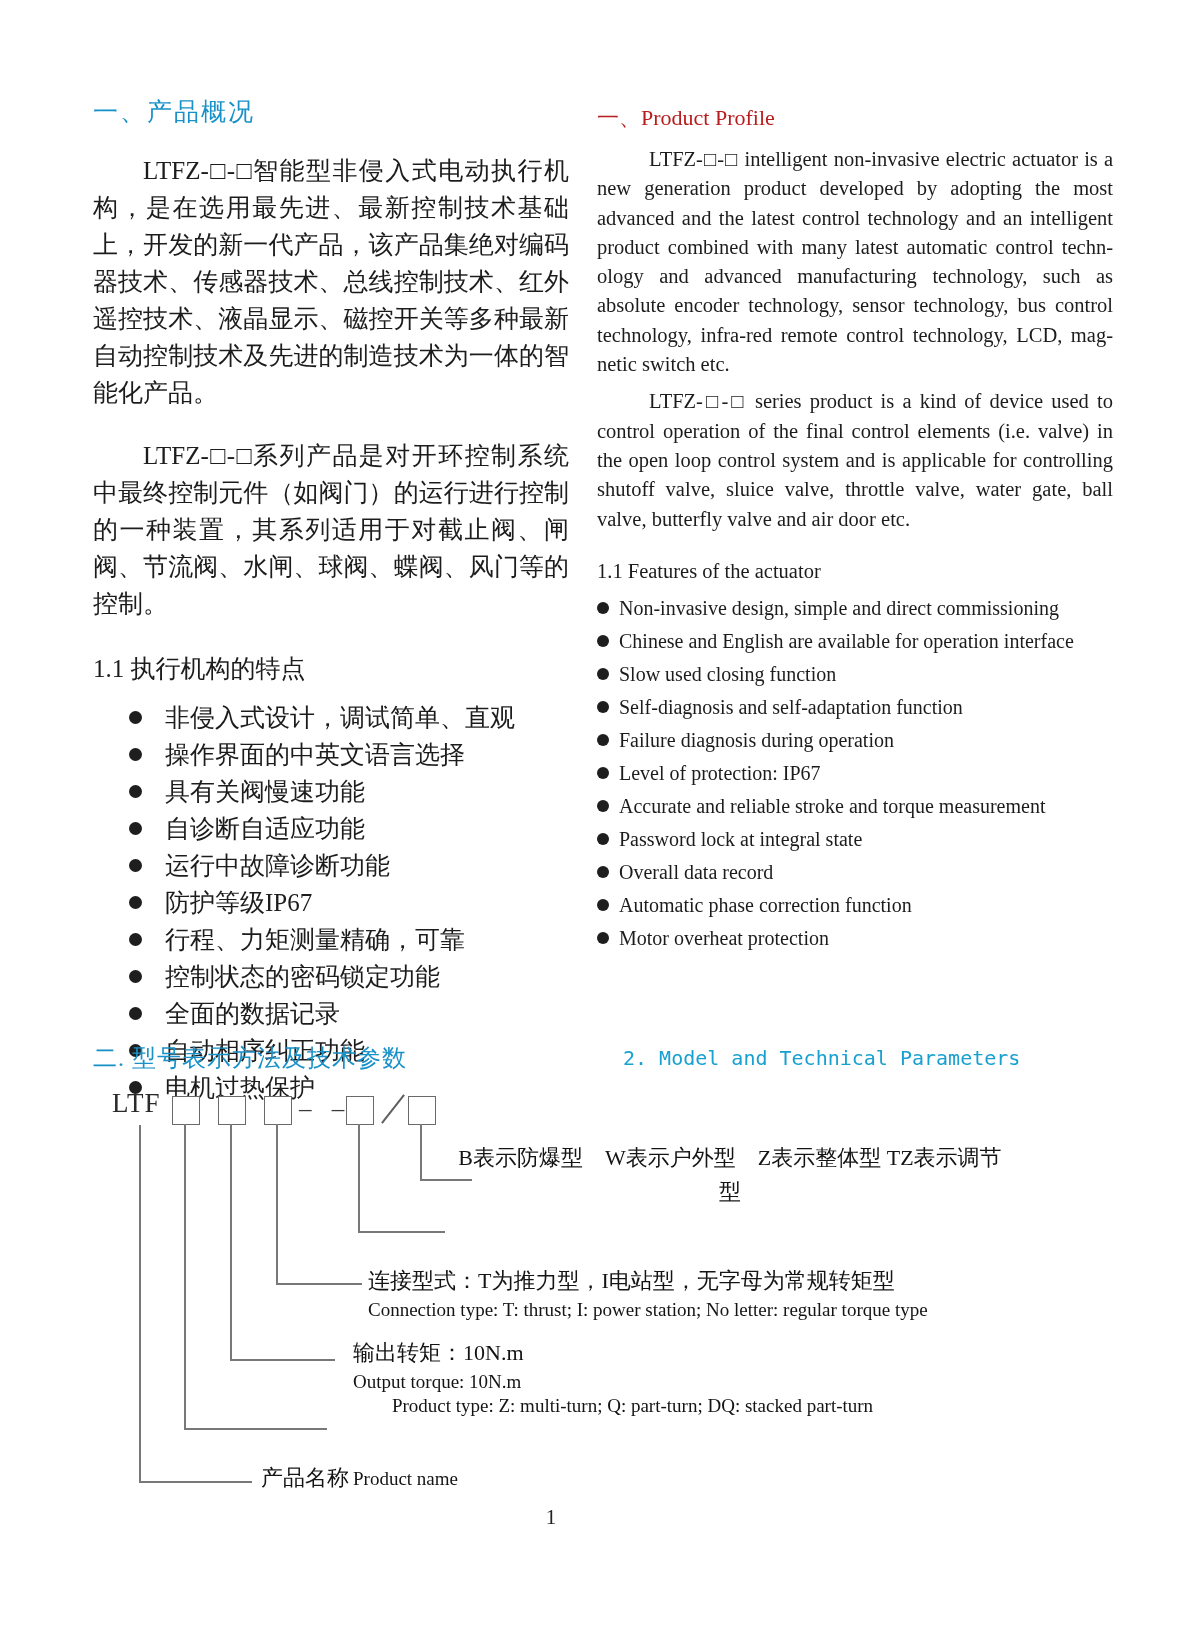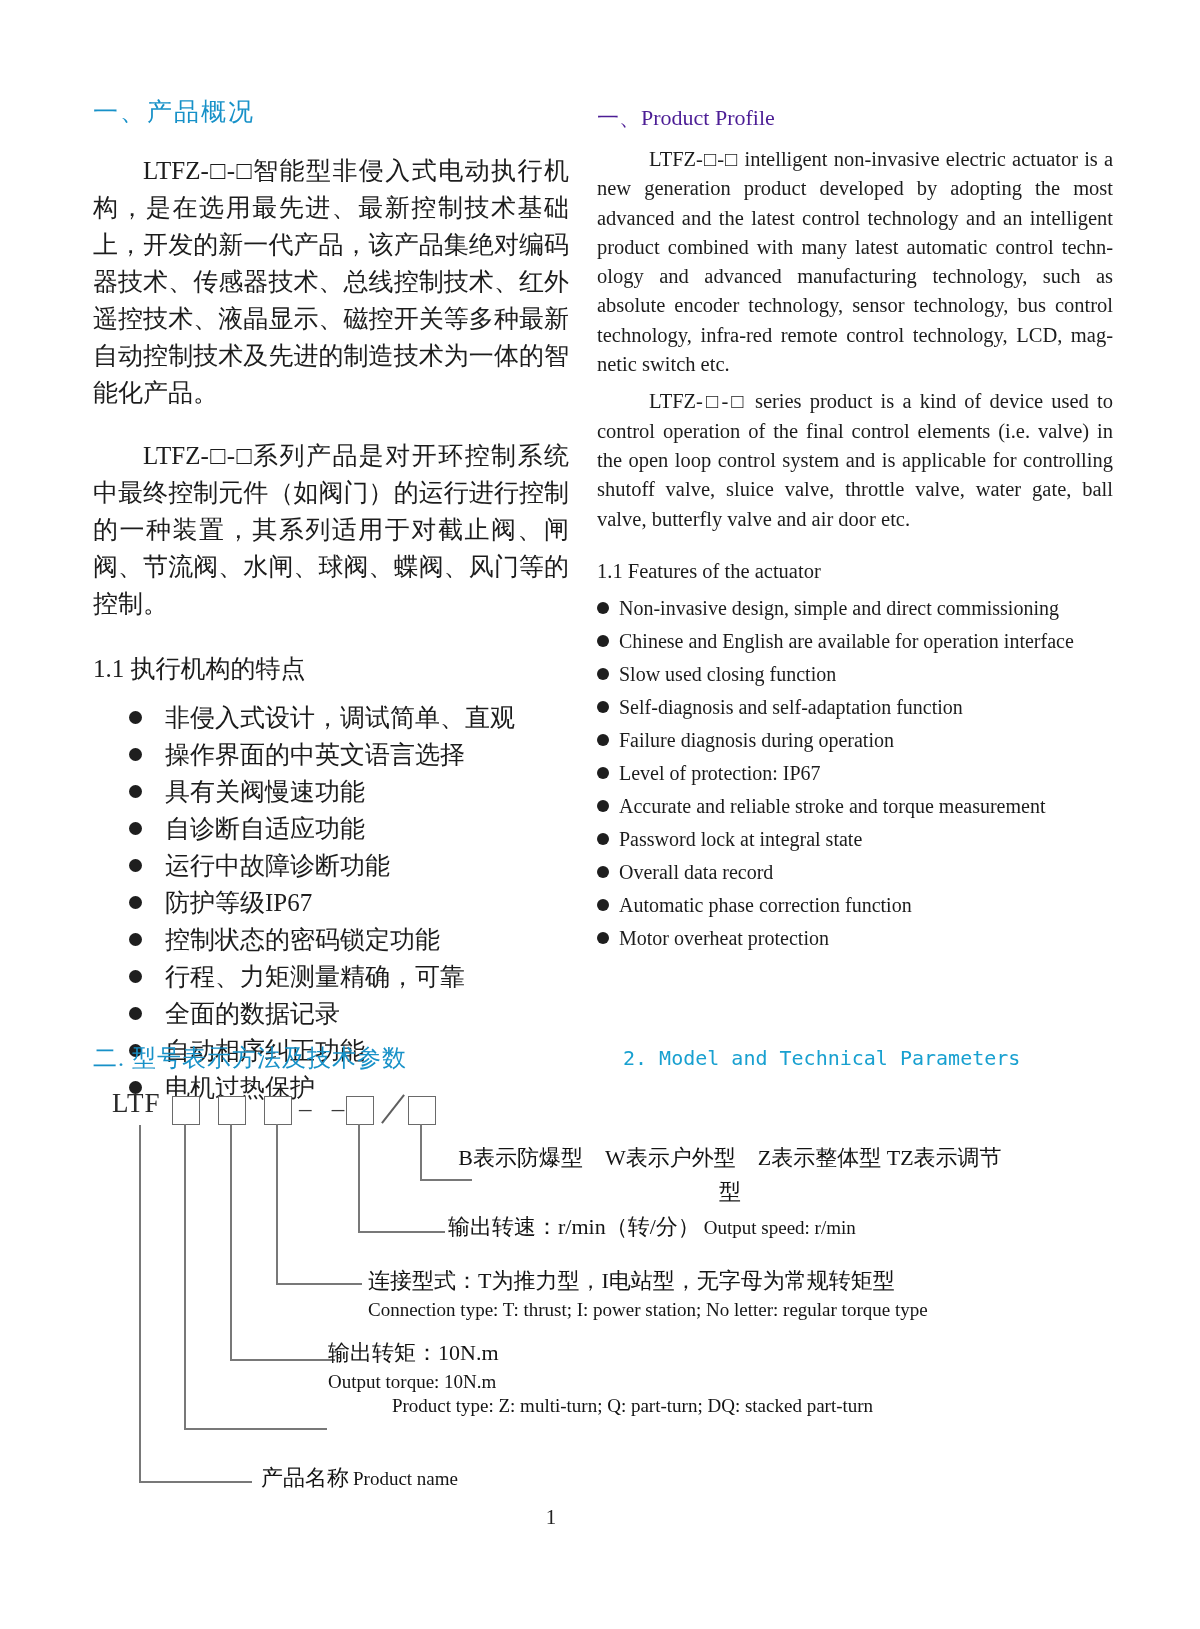--- a/index.html
+++ b/index.html
@@ -4,21 +4,21 @@
 <style>
   html,body{margin:0;padding:0;background:#ffffff;}
   .page{position:relative;width:1200px;height:1629px;background:#ffffff;overflow:hidden;
         font-family:"Liberation Serif","DejaVu Serif",serif;color:#1c1c1c;text-decoration:underline;}
 
   
   .col-left{position:absolute;left:93px;top:95px;width:484px;}
   .col-right{position:absolute;left:597px;top:103px;width:516px;}
 
   .h-zh{font-size:25px;font-weight:400;color:#1791c8;margin:0 0 24px 0;letter-spacing:2px;}
-  .h-en{font-size:22px;font-weight:400;color:#4c1d95;margin:0 0 12px 0;}
+  .h-en{font-size:22px;font-weight:400;color:#b91c1c;margin:0 0 12px 0;}
 
   .p-zh{font-size:25px;line-height:37px;text-align:justify;text-indent:2em;margin:0 8px 26px 0;}
   .p-en{font-size:20.5px;line-height:29.3px;text-align:justify;text-indent:52px;margin:0 0 8px 0;}
 
   .h3-zh{font-size:25px;font-weight:400;margin:30px 0 14px 0;}
   .h3-en{font-size:20.5px;font-weight:400;margin:26px 0 9px 0;}
 
   ul.features{list-style:none;margin:0;padding:0;}
   ul.fzh{padding-left:36px;}
   ul.fzh li{display:flex;align-items:center;height:37px;font-size:25px;}
@@ -83,26 +83,26 @@
           <span>运行中故障诊断功能</span>
         </li>
 
         <li>
           <span class="dot"></span>
           <span>防护等级IP67</span>
         </li>
 
         <li>
           <span class="dot"></span>
+          <span>行程、力矩测量精确，可靠</span>
+        </li>
+
+        <li>
+          <span class="dot"></span>
           <span>控制状态的密码锁定功能</span>
-        </li>
-
-        <li>
-          <span class="dot"></span>
-          <span>行程、力矩测量精确，可靠</span>
         </li>
 
         <li>
           <span class="dot"></span>
           <span>全面的数据记录</span>
         </li>
 
         <li>
           <span class="dot"></span>
           <span>自动相序纠正功能</span>
@@ -195,31 +195,27 @@
   <div class="conn" style="left:184px;top:1124px;width:141px;height:304px;"></div>
   <div class="conn" style="left:230px;top:1124px;width:103px;height:235px;"></div>
   <div class="conn" style="left:276px;top:1124px;width:84px;height:159px;"></div>
   <div class="conn" style="left:358px;top:1124px;width:85px;height:107px;"></div>
   <div class="conn" style="left:420px;top:1124px;width:50px;height:55px;"></div>
 
   <div class="dlabel center" style="left:450px;top:1141px;width:560px;">
     <div class="zh">B表示防爆型　W表示户外型　Z表示整体型 TZ表示调节型</div>
   </div>
 
-  <div class="dlabel" style="left:448px;top:1210px;">
-    <span class="zh">输出转速：r/min（转/分）</span>
-    <span class="en">Output speed: r/min</span>
-  </div>
 
   <div class="dlabel center" style="left:368px;top:1264px;width:402px;">
     <div class="zh" style="white-space:nowrap;">连接型式：T为推力型，I电站型，无字母为常规转矩型</div>
     <div class="en" style="white-space:nowrap;">Connection type: T: thrust; I: power station; No letter: regular torque type</div>
   </div>
 
-  <div class="dlabel" style="left:328px;top:1336px;">
+  <div class="dlabel" style="left:353px;top:1336px;">
     <div class="zh">输出转矩：10N.m</div>
     <div class="en">Output torque: 10N.m</div>
   </div>
 
   <div class="dlabel center" style="left:330px;top:1394px;width:605px;">
     <div class="en" style="white-space:nowrap;">Product type: Z: multi-turn; Q: part-turn; DQ: stacked part-turn</div>
   </div>
 
   <div class="dlabel" style="left:261px;top:1461px;">
     <span class="zh">产品名称</span>

